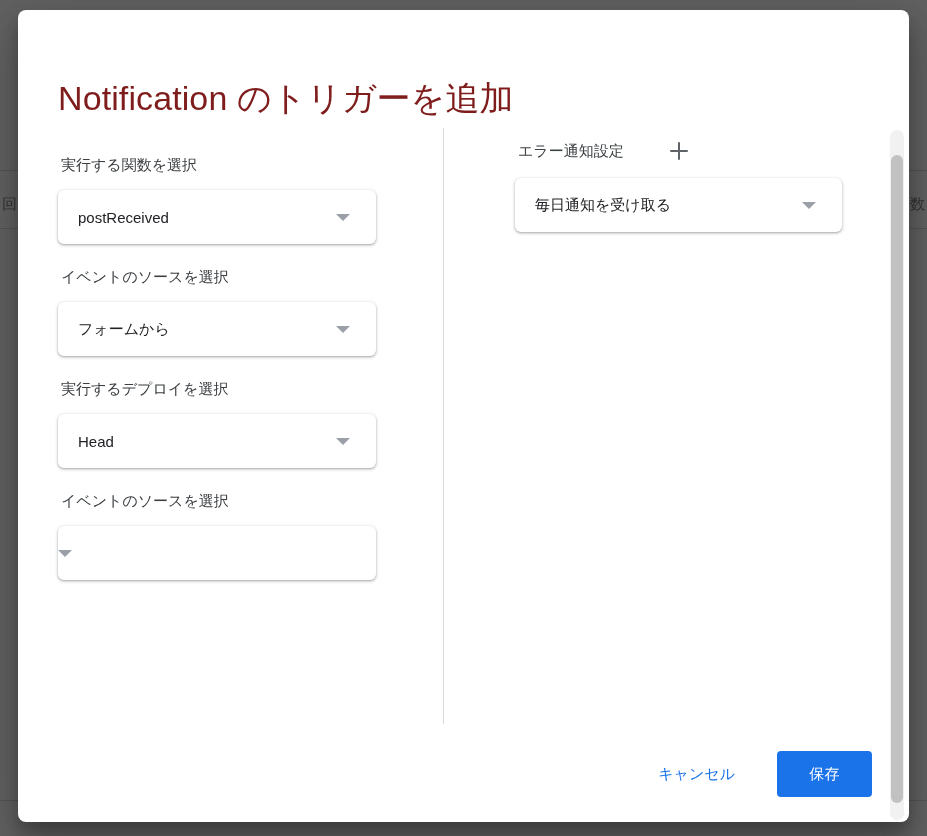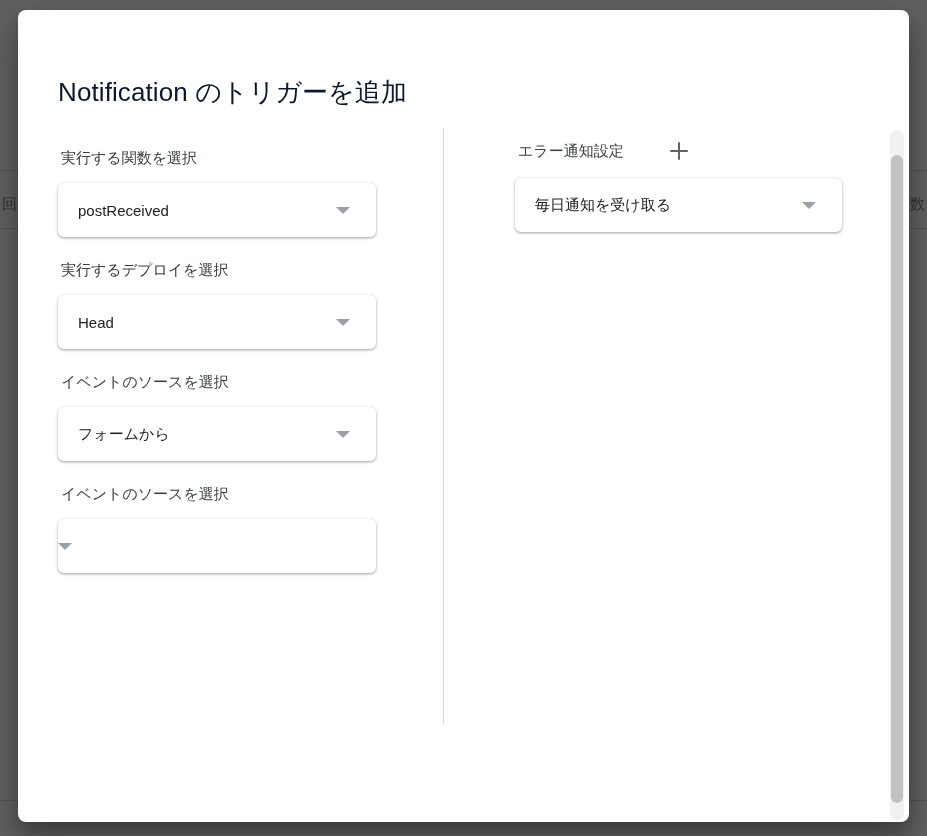--- a/index.html
+++ b/index.html
@@ -56,23 +56,23 @@
     box-shadow: 0 11px 15px rgba(0,0,0,.20),
                 0 24px 38px rgba(0,0,0,.14),
                 0 9px 46px rgba(0,0,0,.12);
     overflow: hidden;
   }
 
   .dialog-title {
     position: absolute;
     left: 40px;
     top: 48px;
-    font-size: 26px;
+    font-size: 34px;
     line-height: 34px;
-    color: #0f172a;
+    color: #7f1d1d;
     letter-spacing: .1px;
     white-space: nowrap;
   }
   .dialog-title .brand { font-weight: 500; }
   .dialog-title .rest  { font-weight: 400; }
 
   
   .dialog-body {
     position: absolute;
     left: 0;
@@ -82,21 +82,21 @@
   }
   .divider {
     position: absolute;
     left: 425px;
     top: 10px;
     width: 1px;
     height: 596px;
     background: #d6d8db;
   }
 
-  .col-left  { position: absolute; left: 40px;  top: 29px; width: 340px; }
+  .col-left  { position: absolute; left: 40px;  top: 36px; width: 340px; }
   .col-right { position: absolute; left: 497px; top: 20px; width: 330px; }
 
   .field { margin-bottom: 22px; }
   .field:last-child { margin-bottom: 0; }
 
   .field-label {
     font-size: 15px;
     line-height: 22px;
     color: #3c4043;
     margin: 0 0 14px 3px;
@@ -251,38 +251,38 @@
 
       <div class="field">
         <div class="field-label">実行する関数を選択</div>
         <div class="select left-w">
           <span class="select-value">postReceived</span>
           <span class="select-arrow"></span>
         </div>
       </div>
 
       <div class="field">
+        <div class="field-label">イベントのソースを選択</div>
+        <div class="select left-w">
+          <span class="select-value">フォームから</span>
+          <span class="select-arrow"></span>
+        </div>
+      </div>
+
+      <div class="field">
         <div class="field-label">実行するデプロイを選択</div>
         <div class="select left-w">
           <span class="select-value">Head</span>
           <span class="select-arrow"></span>
         </div>
       </div>
 
       <div class="field">
         <div class="field-label">イベントのソースを選択</div>
         <div class="select left-w">
-          <span class="select-value">フォームから</span>
-          <span class="select-arrow"></span>
-        </div>
-      </div>
-
-      <div class="field">
-        <div class="field-label">イベントのソースを選択</div>
-        <div class="select left-w">
           <span class="select-arrow"></span>
         </div>
       </div>
 
     </div>
 
     <div class="col-right">
 
       <div class="field">
         <div class="label-row">
@@ -291,18 +291,22 @@
         </div>
         <div class="select right-w">
           <span class="select-value">毎日通知を受け取る</span>
           <span class="select-arrow"></span>
         </div>
       </div>
 
     </div>
   </div>
 
+  <div class="dialog-footer">
+    <button class="btn-text">キャンセル</button>
+    <button class="btn-filled">保存</button>
+  </div>
 
   <div class="scrollbar-track">
     <div class="scrollbar-thumb"></div>
   </div>
 
 </div>
 
 </body></html>

